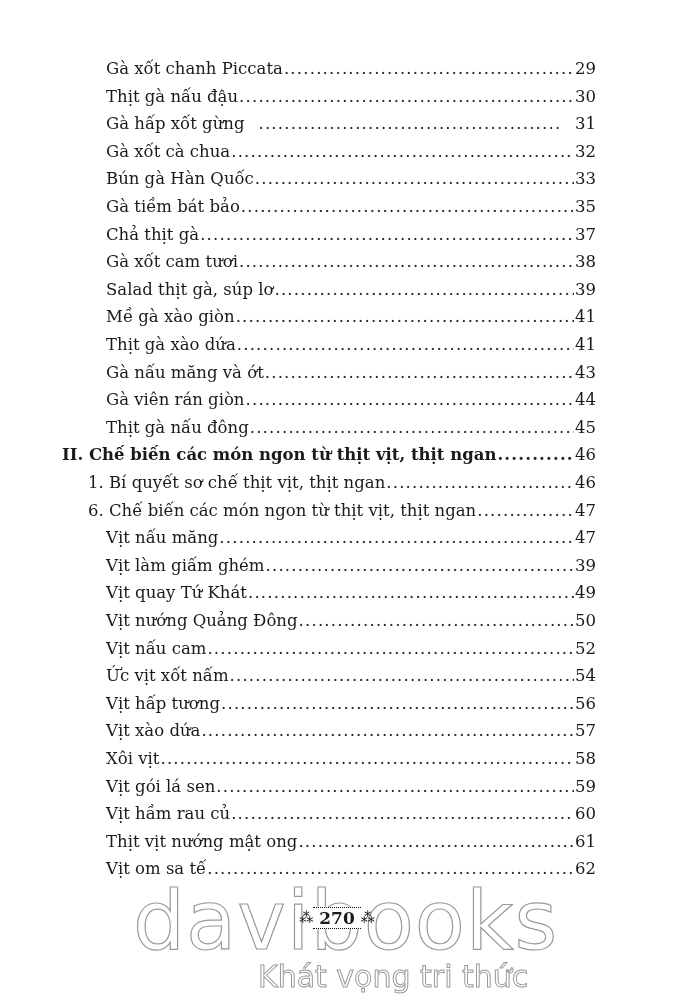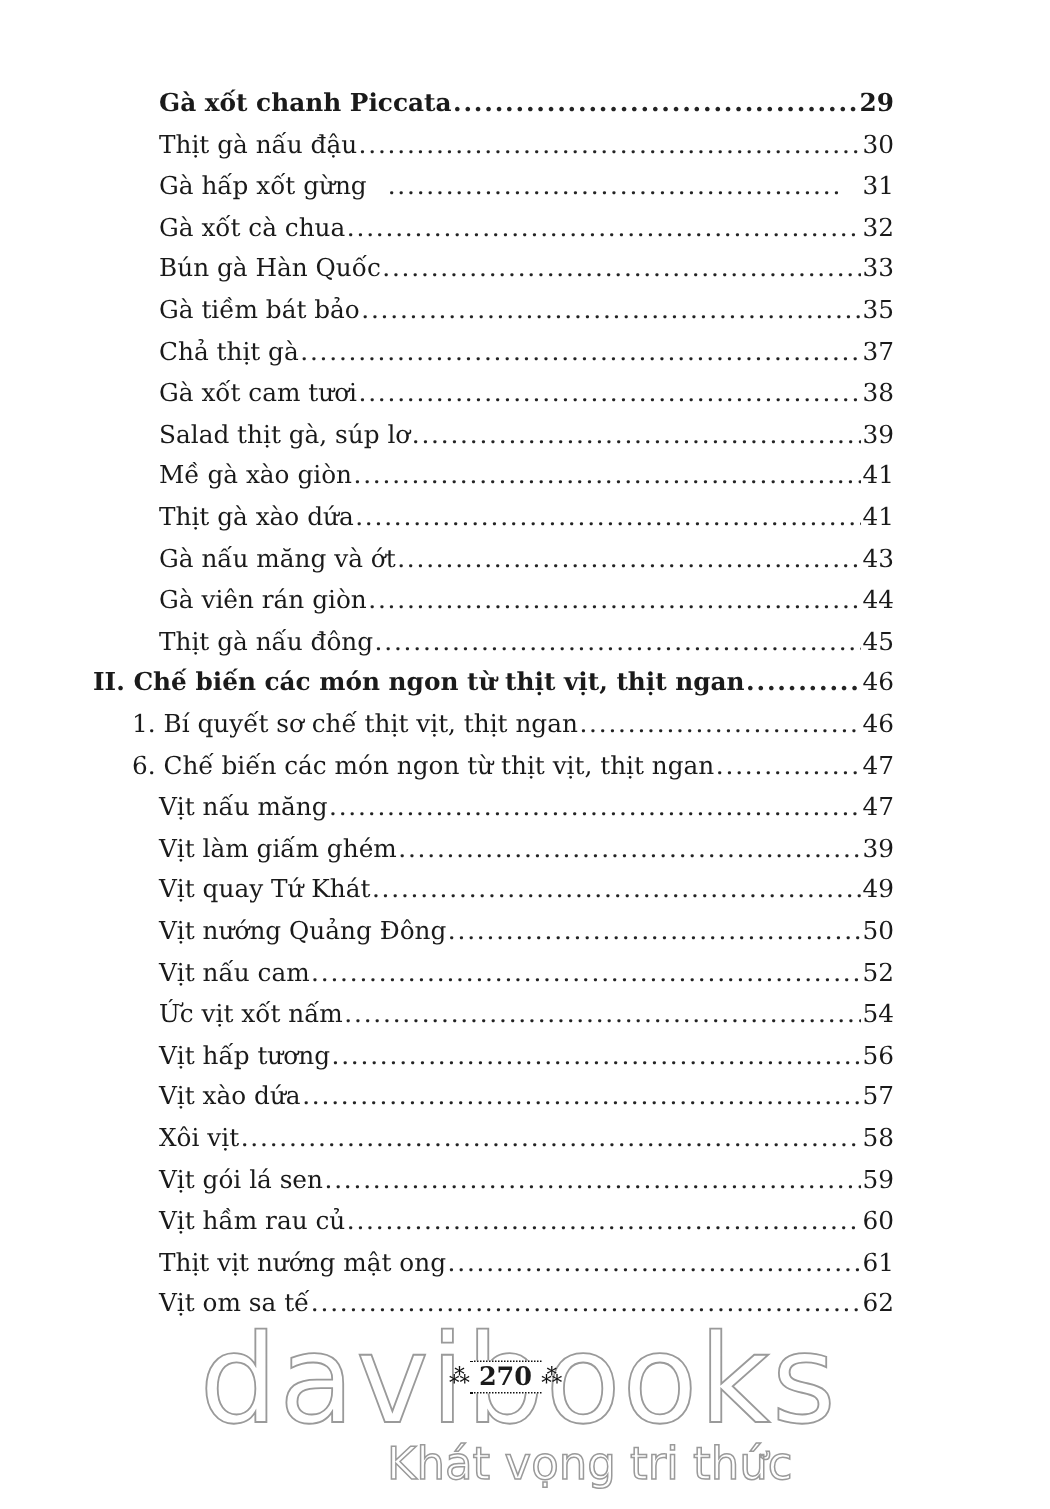--- a/index.html
+++ b/index.html
@@ -23,21 +23,21 @@
     .pagenum { position: absolute; left: 302px; top: 903px; width: 70px; height: 30px;
                display: flex; align-items: center; justify-content: center; }
     .pagenum .box { border-top: 1.5px dotted #111; border-bottom: 1.5px dotted #111; padding: 0 6px;
                     font-weight: bold; font-size: 17px; font-family: "DejaVu Serif", serif; background: #fff; line-height: 20px; }
     .pagenum .orn { font-size: 14px; color: #111; line-height: 1; }
   </style>
 </head>
 <body>
 
 <div class="toc" id="toc">
-    <div class="row" style="left: 106px; width: 490px; top: 0px; font-weight: bold;">
+    <div class="row" style="left: 106px; width: 490px; top: 0px;">
       <span class="title">Gà xốt chanh Piccata</span>
       <span class="leader"></span>
       <span class="page">29</span>
     </div>
     <div class="row" style="left: 106px; width: 490px; top: 27.6px;">
       <span class="title">Thịt gà nấu đậu</span>
       <span class="leader"></span>
       <span class="page">30</span>
     </div>
     <div class="row" style="left: 106px; width: 490px; top: 55.2px; gap: 13px;">

